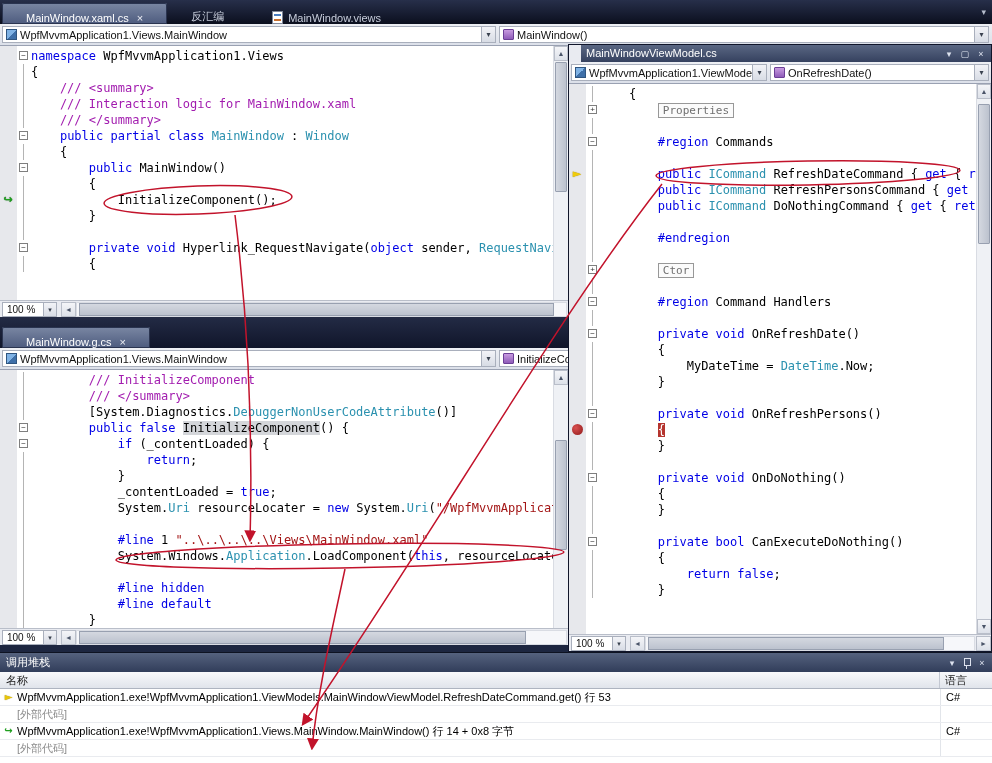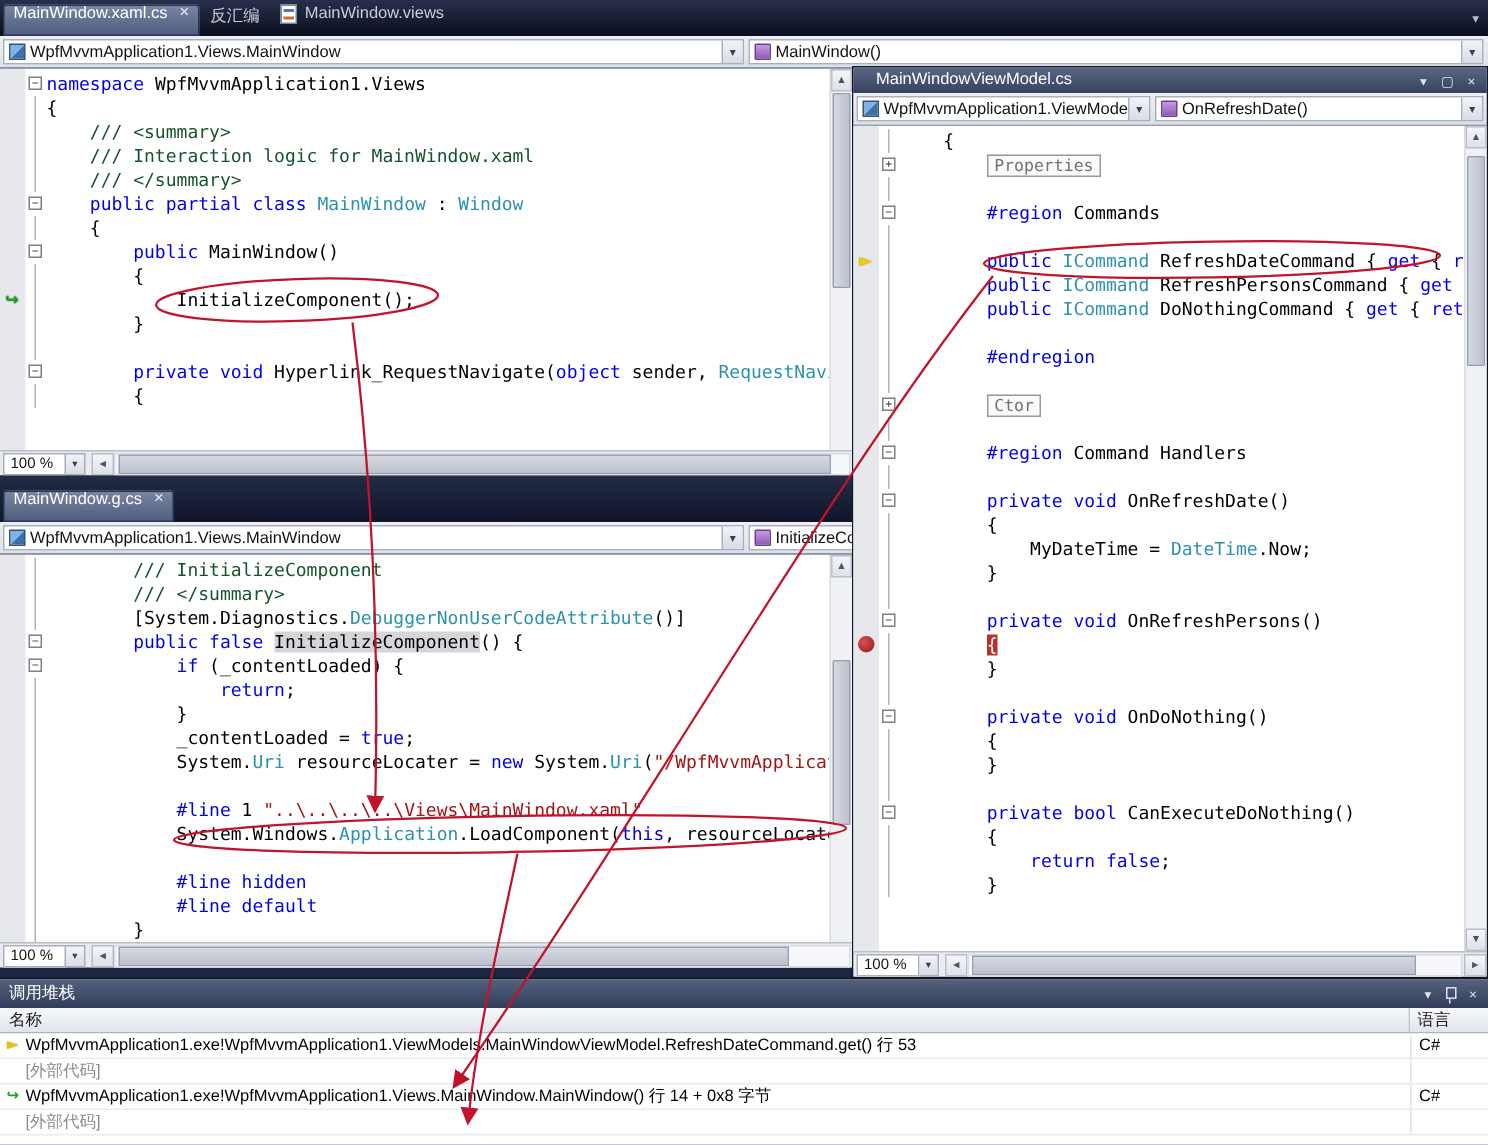--- a/index.html
+++ b/index.html
@@ -1,21 +1,21 @@
 <!DOCTYPE html>
 <html><head>
 <meta charset="utf-8">
 <style>
   *{box-sizing:border-box;margin:0;padding:0}
   body{margin:0;background:#10152A;font-family:"Liberation Sans",sans-serif}
   #app{position:relative;width:992px;height:763px;background:#1D2640;overflow:hidden}
 
   
   .tabstrip{position:absolute;left:0;top:0;width:992px;height:24px;background:linear-gradient(#272F4A,#0B0F1E);display:flex;align-items:flex-end;padding-left:2px}
-  .tab{height:21px;display:flex;align-items:flex-start;padding:0 7px;font-size:11px;color:#C7CDDB;gap:5px;border-radius:2px 2px 0 0}
+  .tab{height:21px;display:flex;align-items:flex-end;padding:0 24px;font-size:11px;color:#C7CDDB;gap:5px;border-radius:2px 2px 0 0}
   .tab.active{background:linear-gradient(#7A87A3,#4D5B7E);color:#FFF;box-shadow:inset 0 0 0 1px #2A3450}
   .tclose{font-size:11px;line-height:11px;color:#EDEFF5;margin-left:3px}
   .file-ic{width:11px;height:13px;background:#FFF;border:1px solid #7E8699;position:relative;display:inline-block}
   .file-ic::after{content:"";position:absolute;left:1px;top:2px;right:1px;height:2px;background:#4A7EC2}
   .file-ic::before{content:"";position:absolute;left:1px;top:7px;right:1px;height:2px;background:#C86E2E}
   .strip-chevron{position:absolute;right:6px;top:7px;color:#B6BDCC;font-size:9px}
 
   
   .navbar{position:absolute;background:linear-gradient(#EDEFF4,#DCE0E9);border-bottom:1px solid #9AA1B2;overflow:hidden}
   #nav-top{left:0;top:24px;width:992px;height:22px}
@@ -32,21 +32,21 @@
   
   .editor{position:absolute;background:#FFF;overflow:hidden}
   #ed-top{left:0;top:46px;width:568px;height:254px}
   #ed-g{left:0;top:370px;width:568px;height:258px}
   .emargin{position:absolute;left:0;top:0;bottom:0;width:17px;background:#E7E8EC}
   .lines{position:absolute;left:17px;top:2px;right:15px;bottom:0;overflow:hidden}
   .cline{height:16px;white-space:pre;font:12px/16px "DejaVu Sans Mono","Liberation Mono",monospace;color:#000}
   .fold{display:inline-block;width:14px;height:16px;position:relative;vertical-align:top}
   .fold.foldline::before{content:"";position:absolute;left:6px;top:0;bottom:0;width:0;border-left:1px solid #B4B4B4}
   .foldbox{position:absolute;left:2px;top:3px;width:9px;height:9px;border:1px solid #7F7F7F;background:#FFF;font:8px/7px "Liberation Sans",sans-serif;text-align:center;color:#333}
-  .tk{color:#0000E6}.tt{color:#2B91AF}.tc{color:#14532d}.ts{color:#A31515}.tp{color:#000}
+  .tk{color:#0000E6}.tt{color:#2B91AF}.tc{color:#a21caf}.ts{color:#A31515}.tp{color:#000}
   .tbox{border:1px solid #989898;background:#FBFBFB;color:#707070;padding:0 4px;font-size:11px}
   .tbp{background:#B5342E;color:#FFF}
   .thl{background:#D4D6DA}
   .mk{position:absolute;left:1px;width:14px;height:16px;font:11px/15px "DejaVu Sans",sans-serif;text-align:center}
   .mk-g{color:#1F9E1F;font-weight:bold;text-shadow:0 0 1px #0A5A0A}
   .mk-y{color:#EFCB0C;text-shadow:0 0 1px #8F7500}
   .mk-b{width:11px;height:11px;margin:2px 0 0 2px;background:radial-gradient(circle at 35% 35%,#D94F4F,#8F1A1A);border-radius:50%}
 
   
   .vscroll{position:absolute;top:0;right:0;bottom:0;width:15px;background:#EFF1F5;border-left:1px solid #D9DCE3}
@@ -61,21 +61,21 @@
   .hsp{width:4px}
   .habtn{width:15px;height:15px;background:linear-gradient(#F4F5F8,#DDE1E9);border:1px solid #B9BEC9;font-size:7px;line-height:13px;text-align:center;color:#4A5468}
   .htrack{flex:1;height:15px;position:relative;background:#F6F7FA;border:1px solid #D9DCE3;margin-right:1px}
   .hthumb{position:absolute;top:0;bottom:0;background:linear-gradient(#D4D8E0,#BCC2CE);border:1px solid #98A0B0}
 
   
   #strip2{position:absolute;left:0;top:317px;width:620px;height:31px;background:linear-gradient(#232B45,#10152A);display:flex;align-items:flex-end;padding-left:2px}
 
   
   #vm{position:absolute;left:568px;top:44px;width:424px;height:608px;background:#E9EBF1;border:1px solid #10152A}
-  .ptitle{position:absolute;left:0;right:0;top:0;height:17px;background:linear-gradient(#5A6783,#35415F);color:#FFF;font-size:11px;line-height:17px;padding-left:15px;display:flex}
+  .ptitle{position:absolute;left:12px;right:0;top:0;height:17px;background:linear-gradient(#5A6783,#35415F);color:#FFF;font-size:11px;line-height:17px;padding-left:5px;display:flex}
   .pticons{margin-left:auto;display:flex;align-items:center;gap:4px;padding-right:4px}
   .ptic{color:#DDE2EE;font-size:9px;width:12px;text-align:center;line-height:12px}
   #vm .navbar{left:0;right:0;top:17px;height:22px}
   #vm .c1{left:2px;width:196px} #vm .c2{left:201px;width:219px}
   #ed-vm{left:0;right:0;top:39px;bottom:17px}
   #hb-vm{left:0;right:0;bottom:0}
 
   
   #cs{position:absolute;left:0;top:652px;width:992px;height:131px;background:#FFF;border-top:1px solid #0E1322}
   .cs-title{height:19px;background:linear-gradient(#55627E,#313D5A);color:#FFF;font-size:11px;line-height:19px;padding-left:6px;display:flex}

